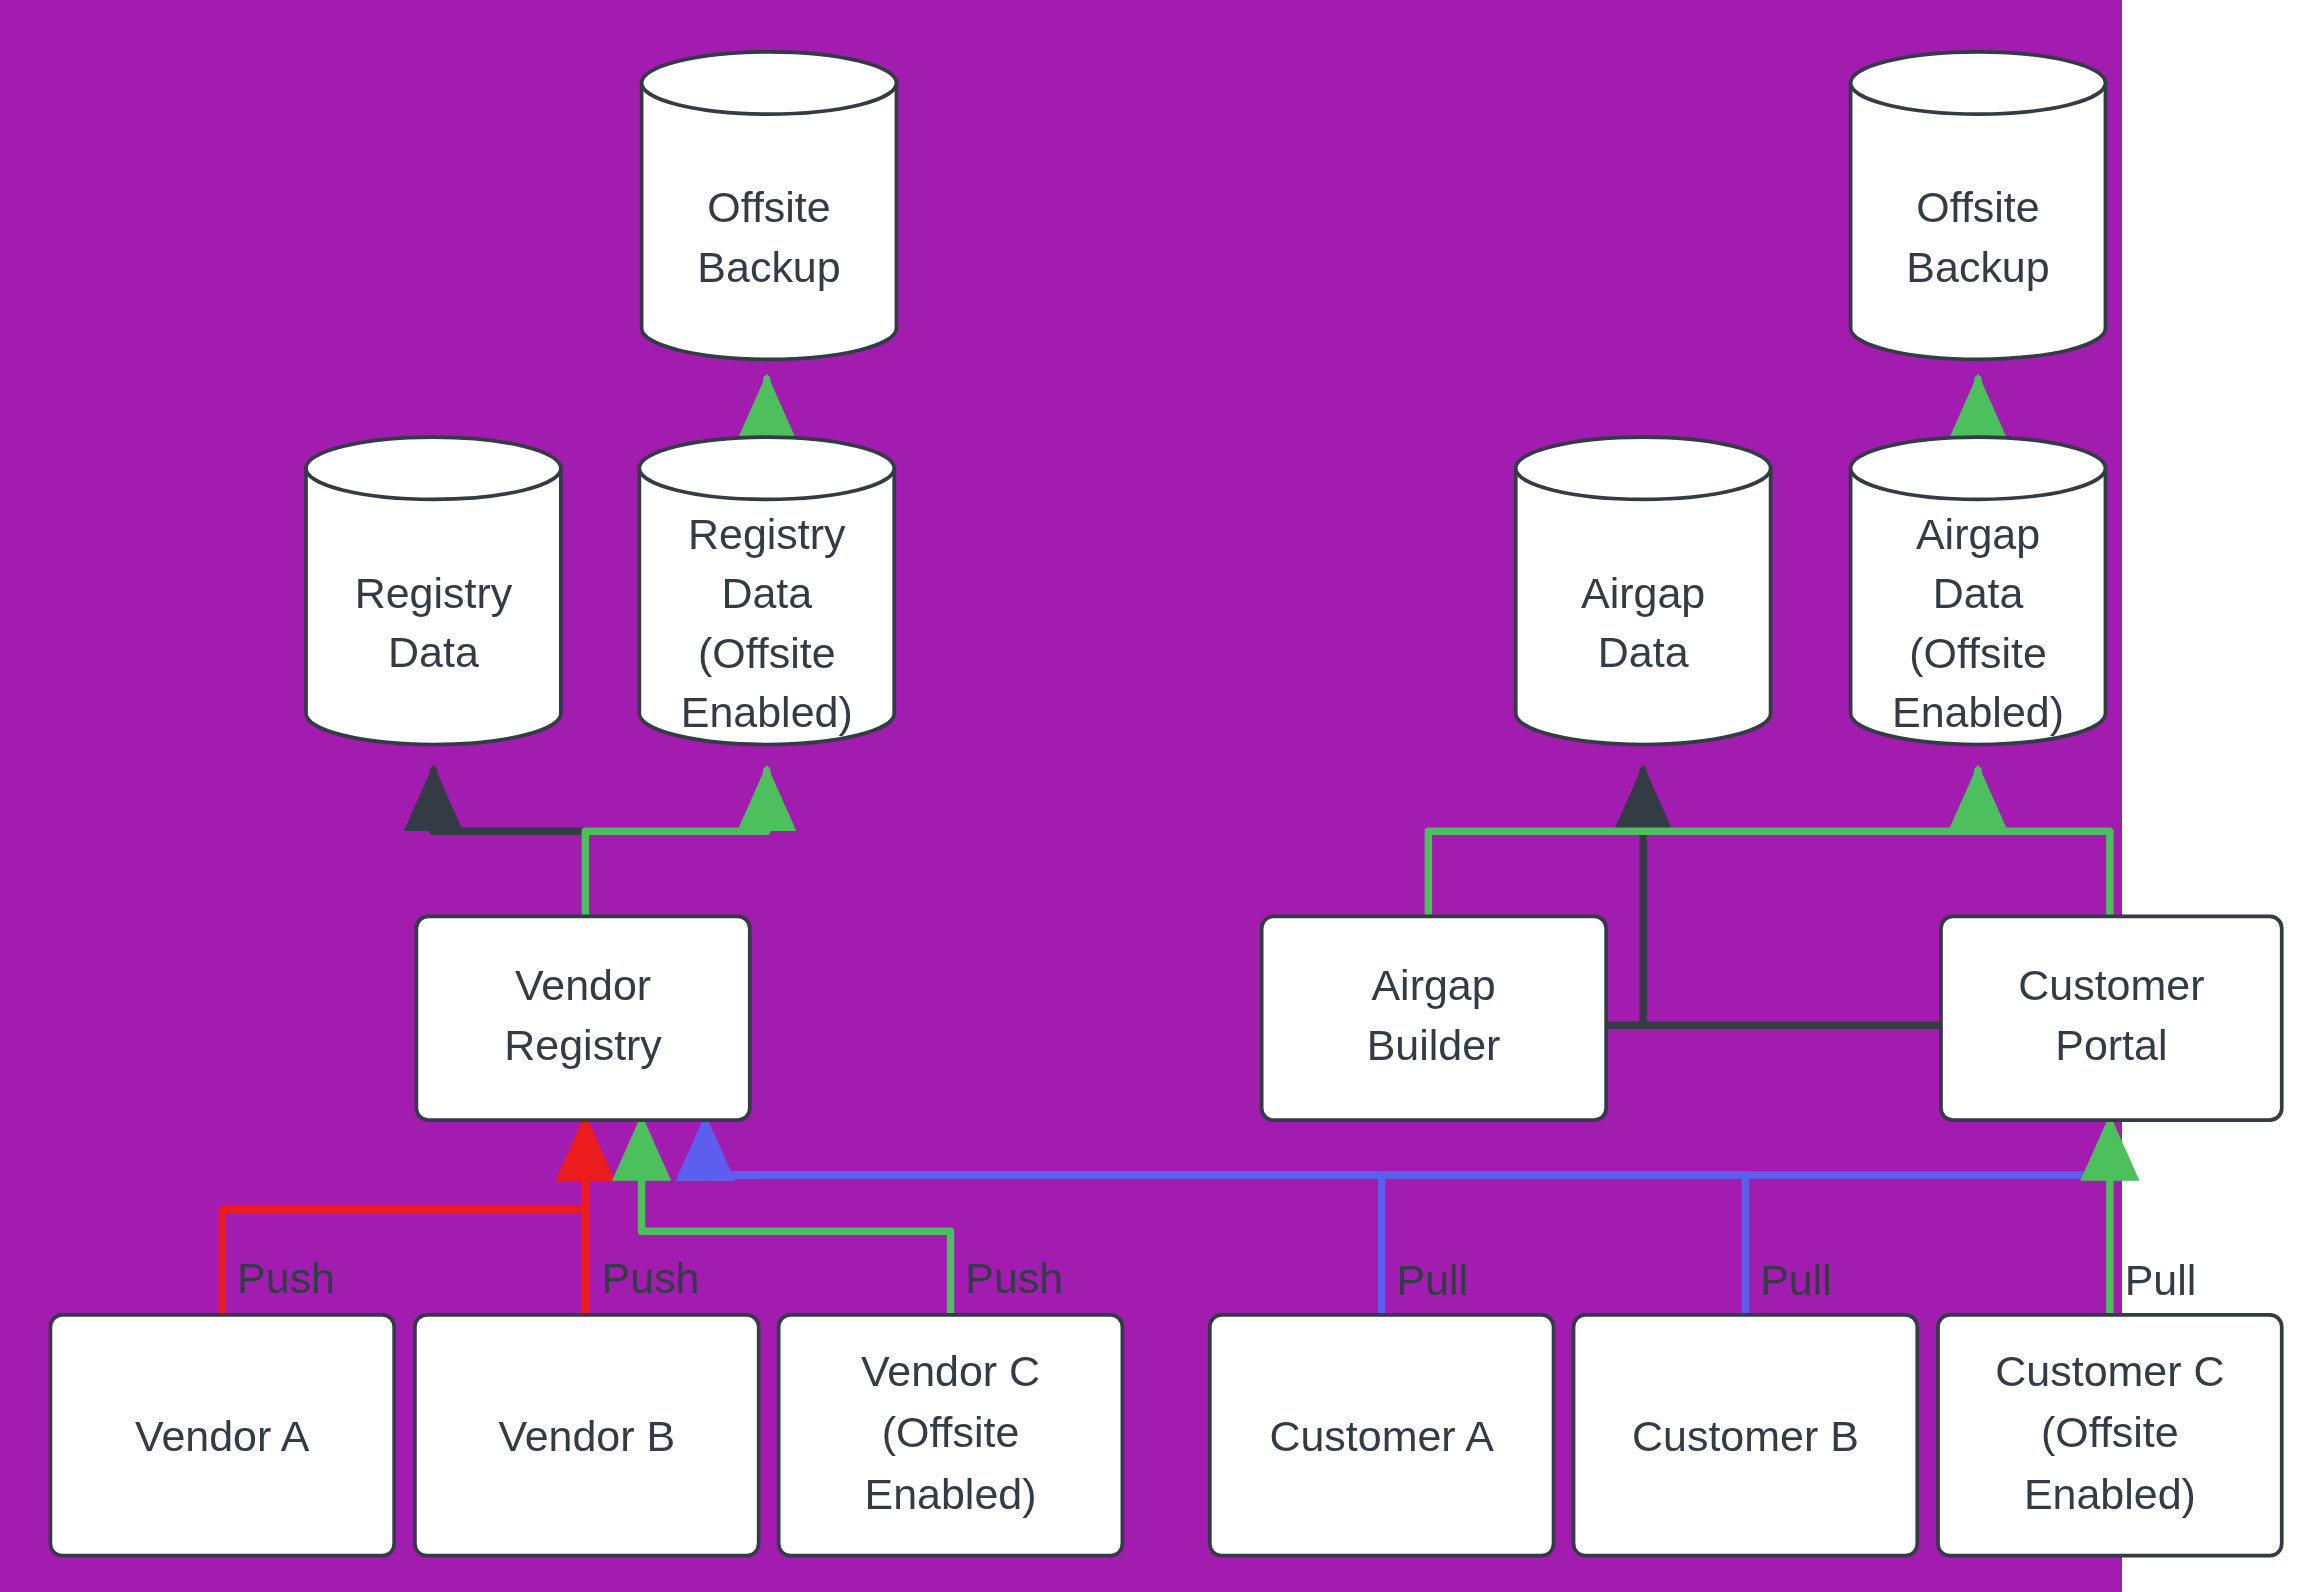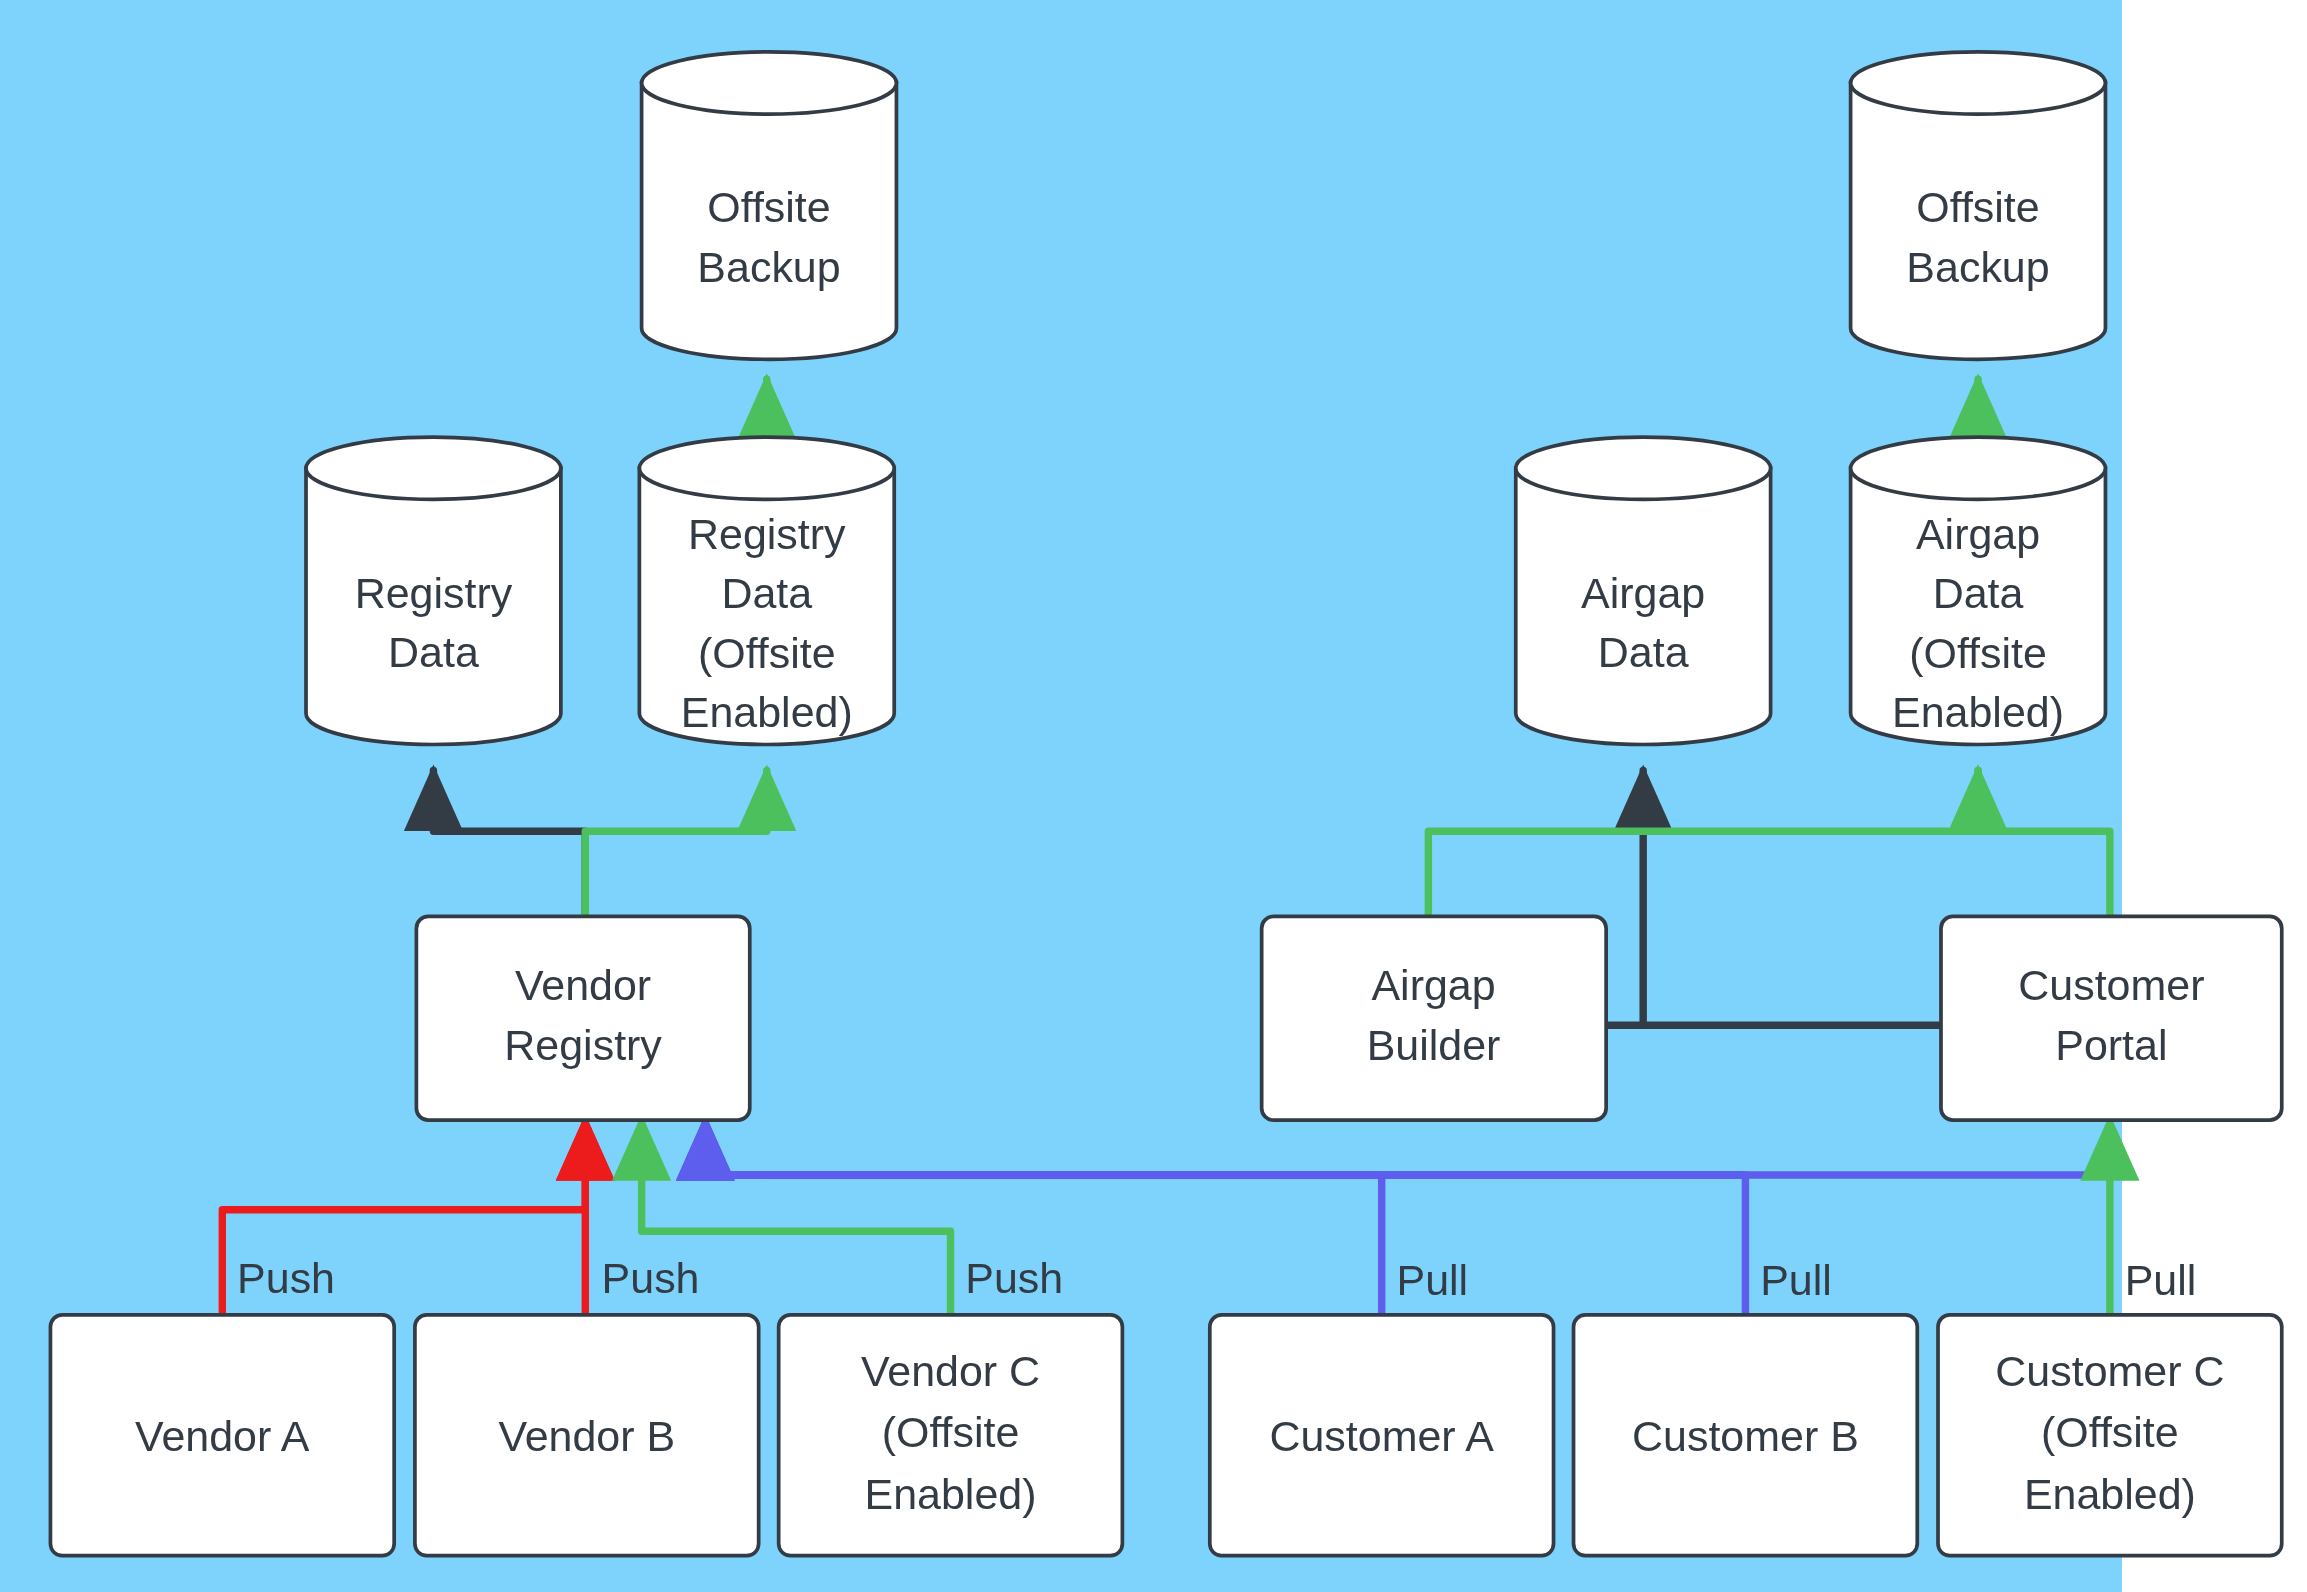--- a/index.html
+++ b/index.html
@@ -4,21 +4,21 @@
 <style>
   html, body {
     margin: 0;
     padding: 0;
     background: #ffffff;
   }
   #stage {
     position: relative;
     width: 2122px;
     height: 1592px;
-    background: #7dd3fc;
+    background: #a21caf;
     font-family: "Liberation Sans", sans-serif;
   }
   svg#diagram {
     position: absolute;
     top: 0; left: 0;
     width: 2307px;
     height: 1592px;
     display: block;
   }
   .node-shape {

